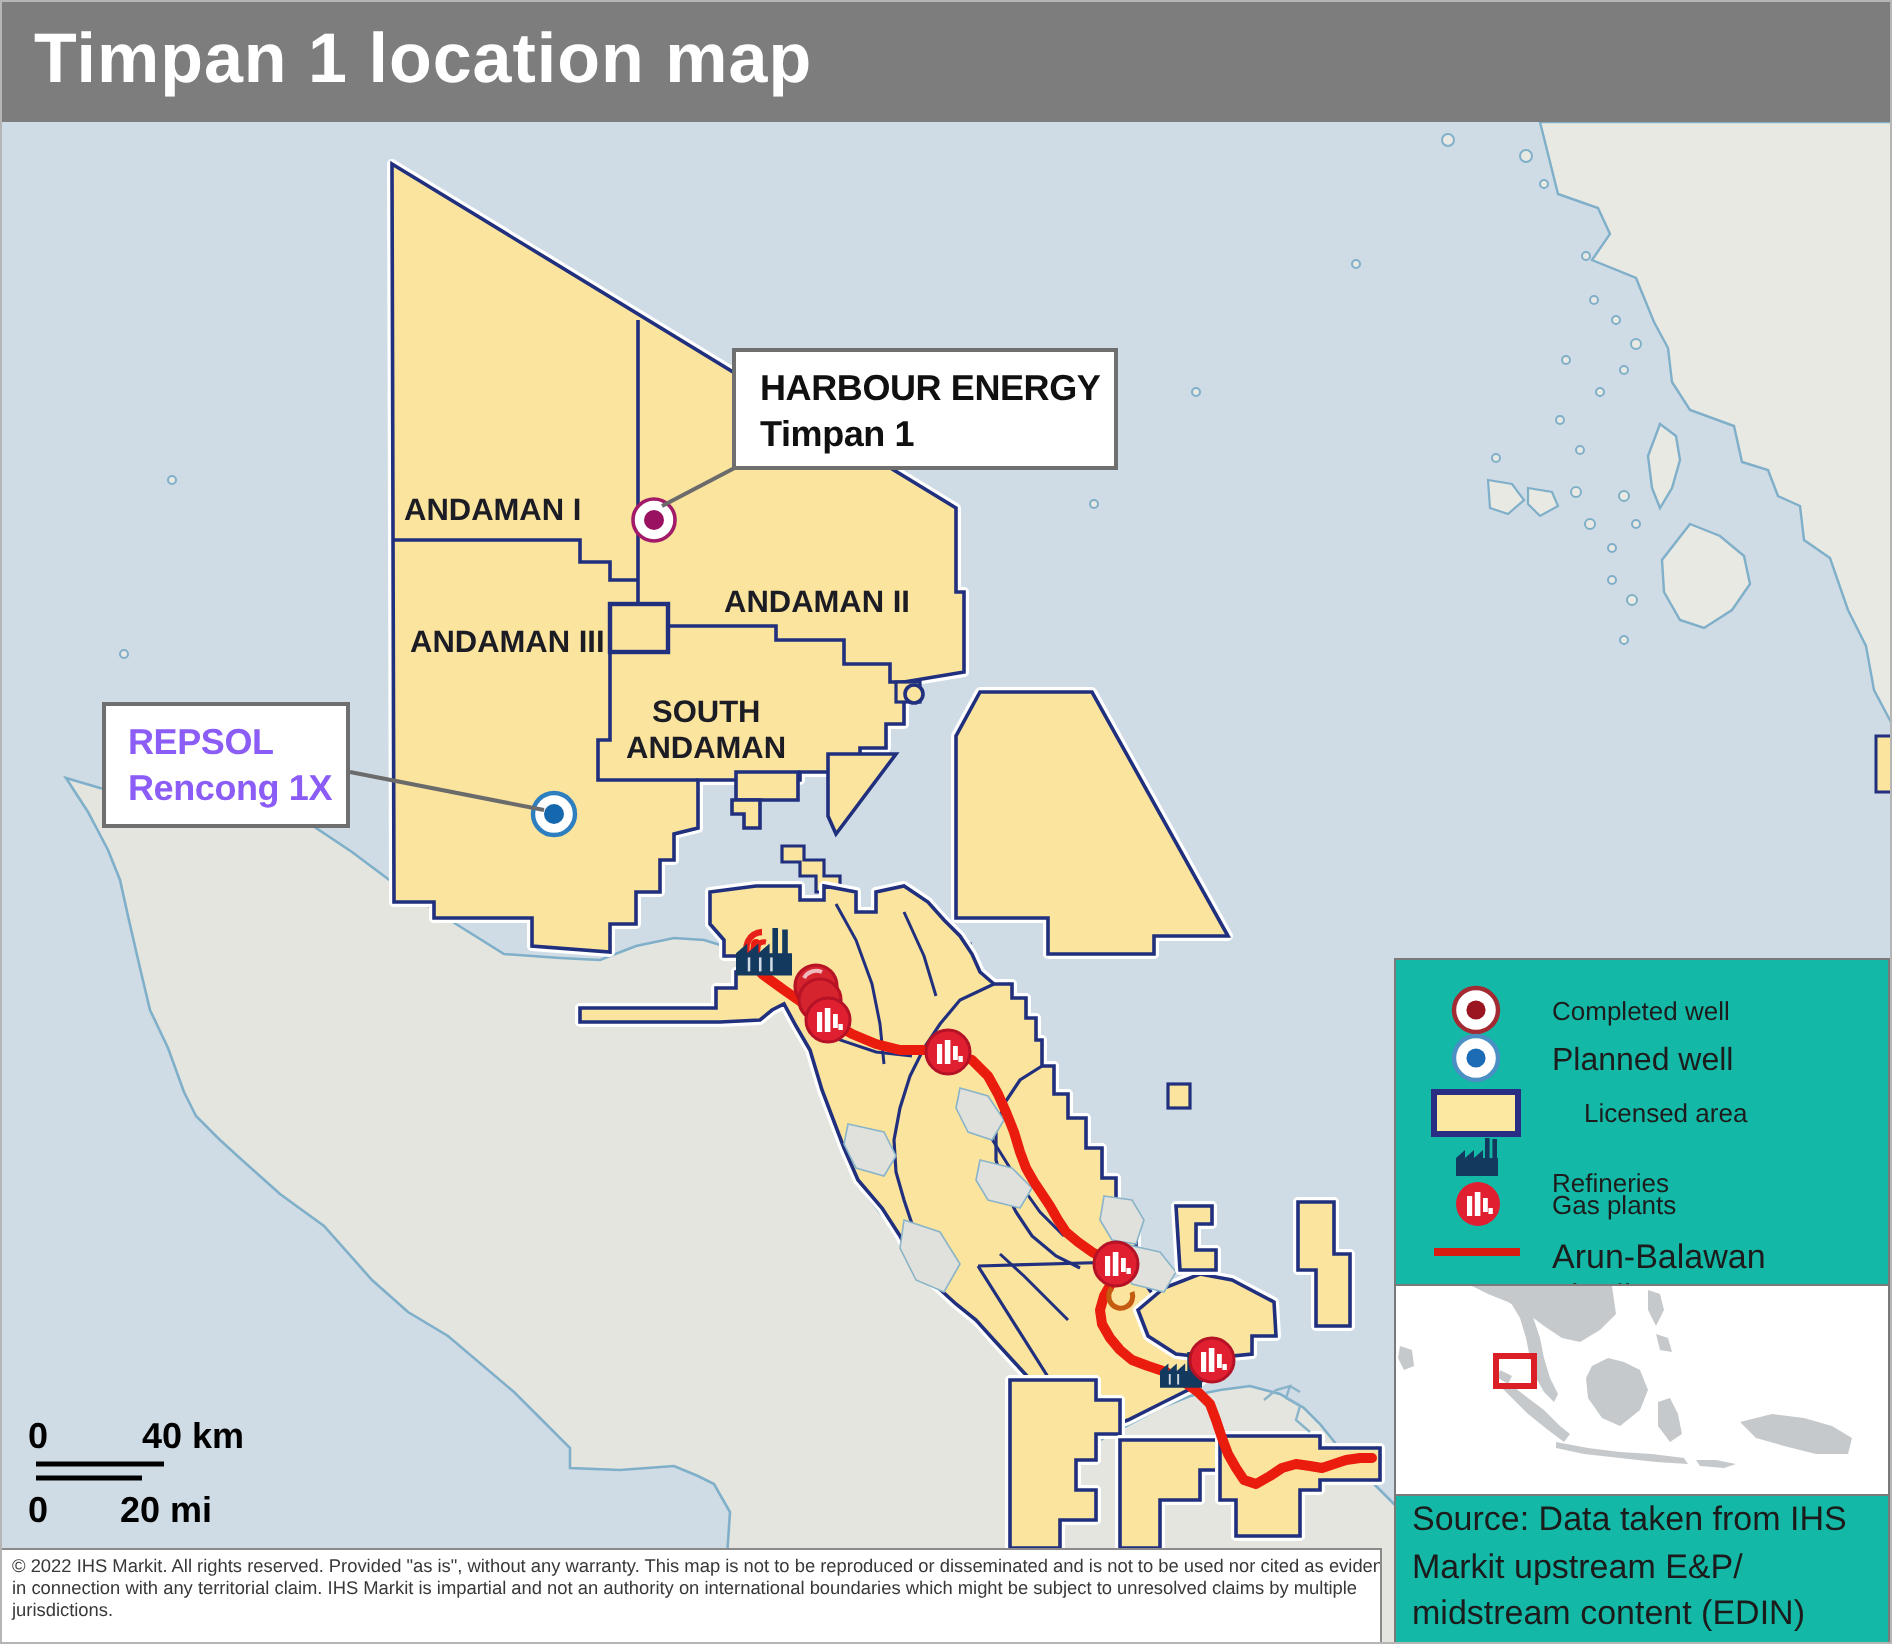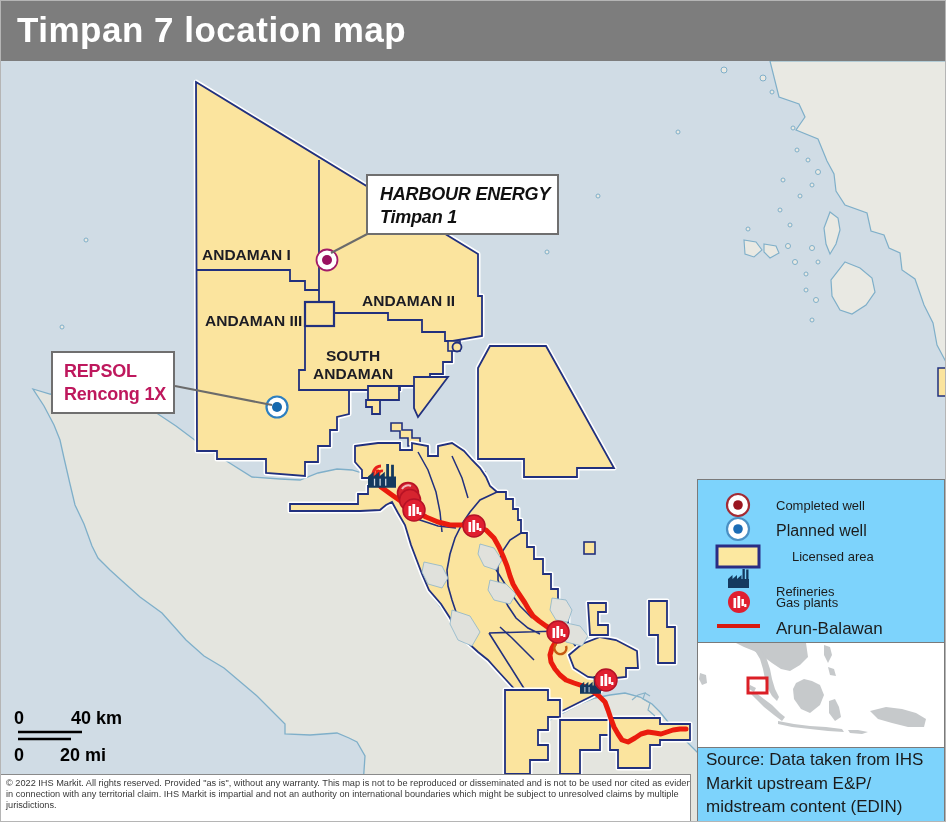--- a/index.html
+++ b/index.html
@@ -5,21 +5,21 @@
   html,body{margin:0;padding:0;}
   body{width:946px;height:822px;overflow:hidden;font-family:"Liberation Sans",sans-serif;}
   #wrap{position:relative;width:946px;height:822px;background:#ffffff;}
   .abs{position:absolute;}
 </style>
 </head>
 <body>
 <div id="wrap">
 
   <div class="abs" style="left:0;top:0;width:946px;height:61px;background:#7d7d7d;">
-    <div class="abs" style="left:17px;top:10px;font-size:35px;font-weight:bold;color:#ffffff;letter-spacing:0.5px;">Timpan 7 location map</div>
+    <div class="abs" style="left:17px;top:10px;font-size:35px;font-weight:bold;color:#ffffff;letter-spacing:0.5px;">Timpan 1 location map</div>
   </div>
 
   <svg class="abs" style="left:0;top:61px;" width="946" height="761" viewBox="0 61 946 761" shape-rendering="auto">
 
     <rect x="0" y="61" width="946" height="761" fill="#d0dce5"></rect>
 
     <path d="M33,389 L50,394 L70,398 L95,400 L125,404 L155,412 L176,426 L200,444 L228,462 L252,477 L280,479 L300,480 L318,473 L337,469 L352,470 L365,474 L378,483 L390,493 L396,504 L400,514 L406,528 L411,546 L418,565 L424,580 L432,596 L443,610 L452,622 L462,635 L472,646 L482,654 L492,662 L505,678 L515,692 L525,705 L538,716 L550,720 L565,712 L580,704 L595,698 L610,695 L625,693 L640,697 L652,704 L660,712 L668,722 L676,731 L685,740 L694,749 L700,755 L700,830 L360,830 L365,756 L357,742 L349,738 L337,733 L310,735 L285,734 L285,724 L269,708 L257,696 L224,668 L204,656 L186,640 L162,613 L140,597 L121,580 L110,570 L98,558 L92,546 L84,524 L75,505 L70,484 L64,458 L60,440 L54,425 L44,406 Z" fill="#e4e5df" stroke="#7fafc9" stroke-width="1.3"></path>
 
     <path d="M770,61 L779,97 L799,104 L805,117 L796,130 L818,139 L827,161 L834,174 L836,191 L845,205 L867,213 L871,231 L884,235 L889,248 L900,253 L902,270 L915,279 L924,305 L933,323 L937,345 L946,362 L946,61 Z" fill="#e9e9e3" stroke="#7fafc9" stroke-width="1.2"></path>
 
@@ -204,33 +204,33 @@
       <text x="14" y="761">0</text>
 
       <text x="60" y="761">20 mi</text>
     </g>
 
     <path d="M18,732 L82,732" stroke="#000" stroke-width="2.4"></path>
 
     <path d="M18,739 L71,739" stroke="#000" stroke-width="2.4"></path>
   </svg>
 
-  <div class="abs" style="left:366px;top:174px;width:189px;height:57px;background:#ffffff;border:2px solid #6f6f6f;font-style:italic;">
+  <div class="abs" style="left:366px;top:174px;width:189px;height:57px;background:#ffffff;border:2px solid #6f6f6f;">
     <div class="abs" style="left:12px;top:7px;font-size:18px;font-weight:bold;color:#101010;line-height:22.5px;letter-spacing:-0.2px;white-space:nowrap;">HARBOUR ENERGY<br>Timpan 1</div>
   </div>
 
   <div class="abs" style="left:51px;top:351px;width:120px;height:59px;background:#ffffff;border:2px solid #6f6f6f;">
-    <div class="abs" style="left:11px;top:7px;font-size:18px;font-weight:bold;color:#be185d;line-height:22.5px;letter-spacing:-0.2px;white-space:nowrap;">REPSOL<br>Rencong 1X</div>
+    <div class="abs" style="left:11px;top:7px;font-size:18px;font-weight:bold;color:#8b5cf6;line-height:22.5px;letter-spacing:-0.2px;white-space:nowrap;">REPSOL<br>Rencong 1X</div>
   </div>
 
   <div class="abs" style="left:0;top:774px;width:690px;height:48px;background:#ffffff;border-top:1px solid #8a8a8a;border-right:1px solid #8a8a8a;overflow:hidden;">
     <div class="abs" style="left:6px;top:3px;width:684px;font-size:9.2px;color:#383838;line-height:11.2px;white-space:nowrap;">© 2022 IHS Markit. All rights reserved. Provided "as is", without any warranty. This map is not to be reproduced or disseminated and is not to be used nor cited as evidence<br>in connection with any territorial claim. IHS Markit is impartial and not an authority on international boundaries which might be subject to unresolved claims by multiple<br>jurisdictions.</div>
   </div>
 
-  <div class="abs" style="left:697px;top:479px;width:248px;height:343px;background:#7dd3fc;border:1px solid #7a7a7a;box-sizing:border-box;">
+  <div class="abs" style="left:697px;top:479px;width:248px;height:343px;background:#14b8a6;border:1px solid #7a7a7a;box-sizing:border-box;">
 
     <svg class="abs" style="left:0;top:0;" width="246" height="162">
 
       <circle cx="40" cy="25" r="11" fill="#fff" stroke="#a32a33" stroke-width="2.2"></circle>
       <circle cx="40" cy="25" r="4.8" fill="#9a1520"></circle>
 
       <circle cx="40" cy="49" r="11" fill="#fff" stroke="#4a90c4" stroke-width="2.2"></circle>
       <circle cx="40" cy="49" r="4.8" fill="#1b6cb5"></circle>
 
       <rect x="19" y="66" width="42" height="21" fill="#fce8a0" stroke="#2a2d84" stroke-width="3"></rect>

